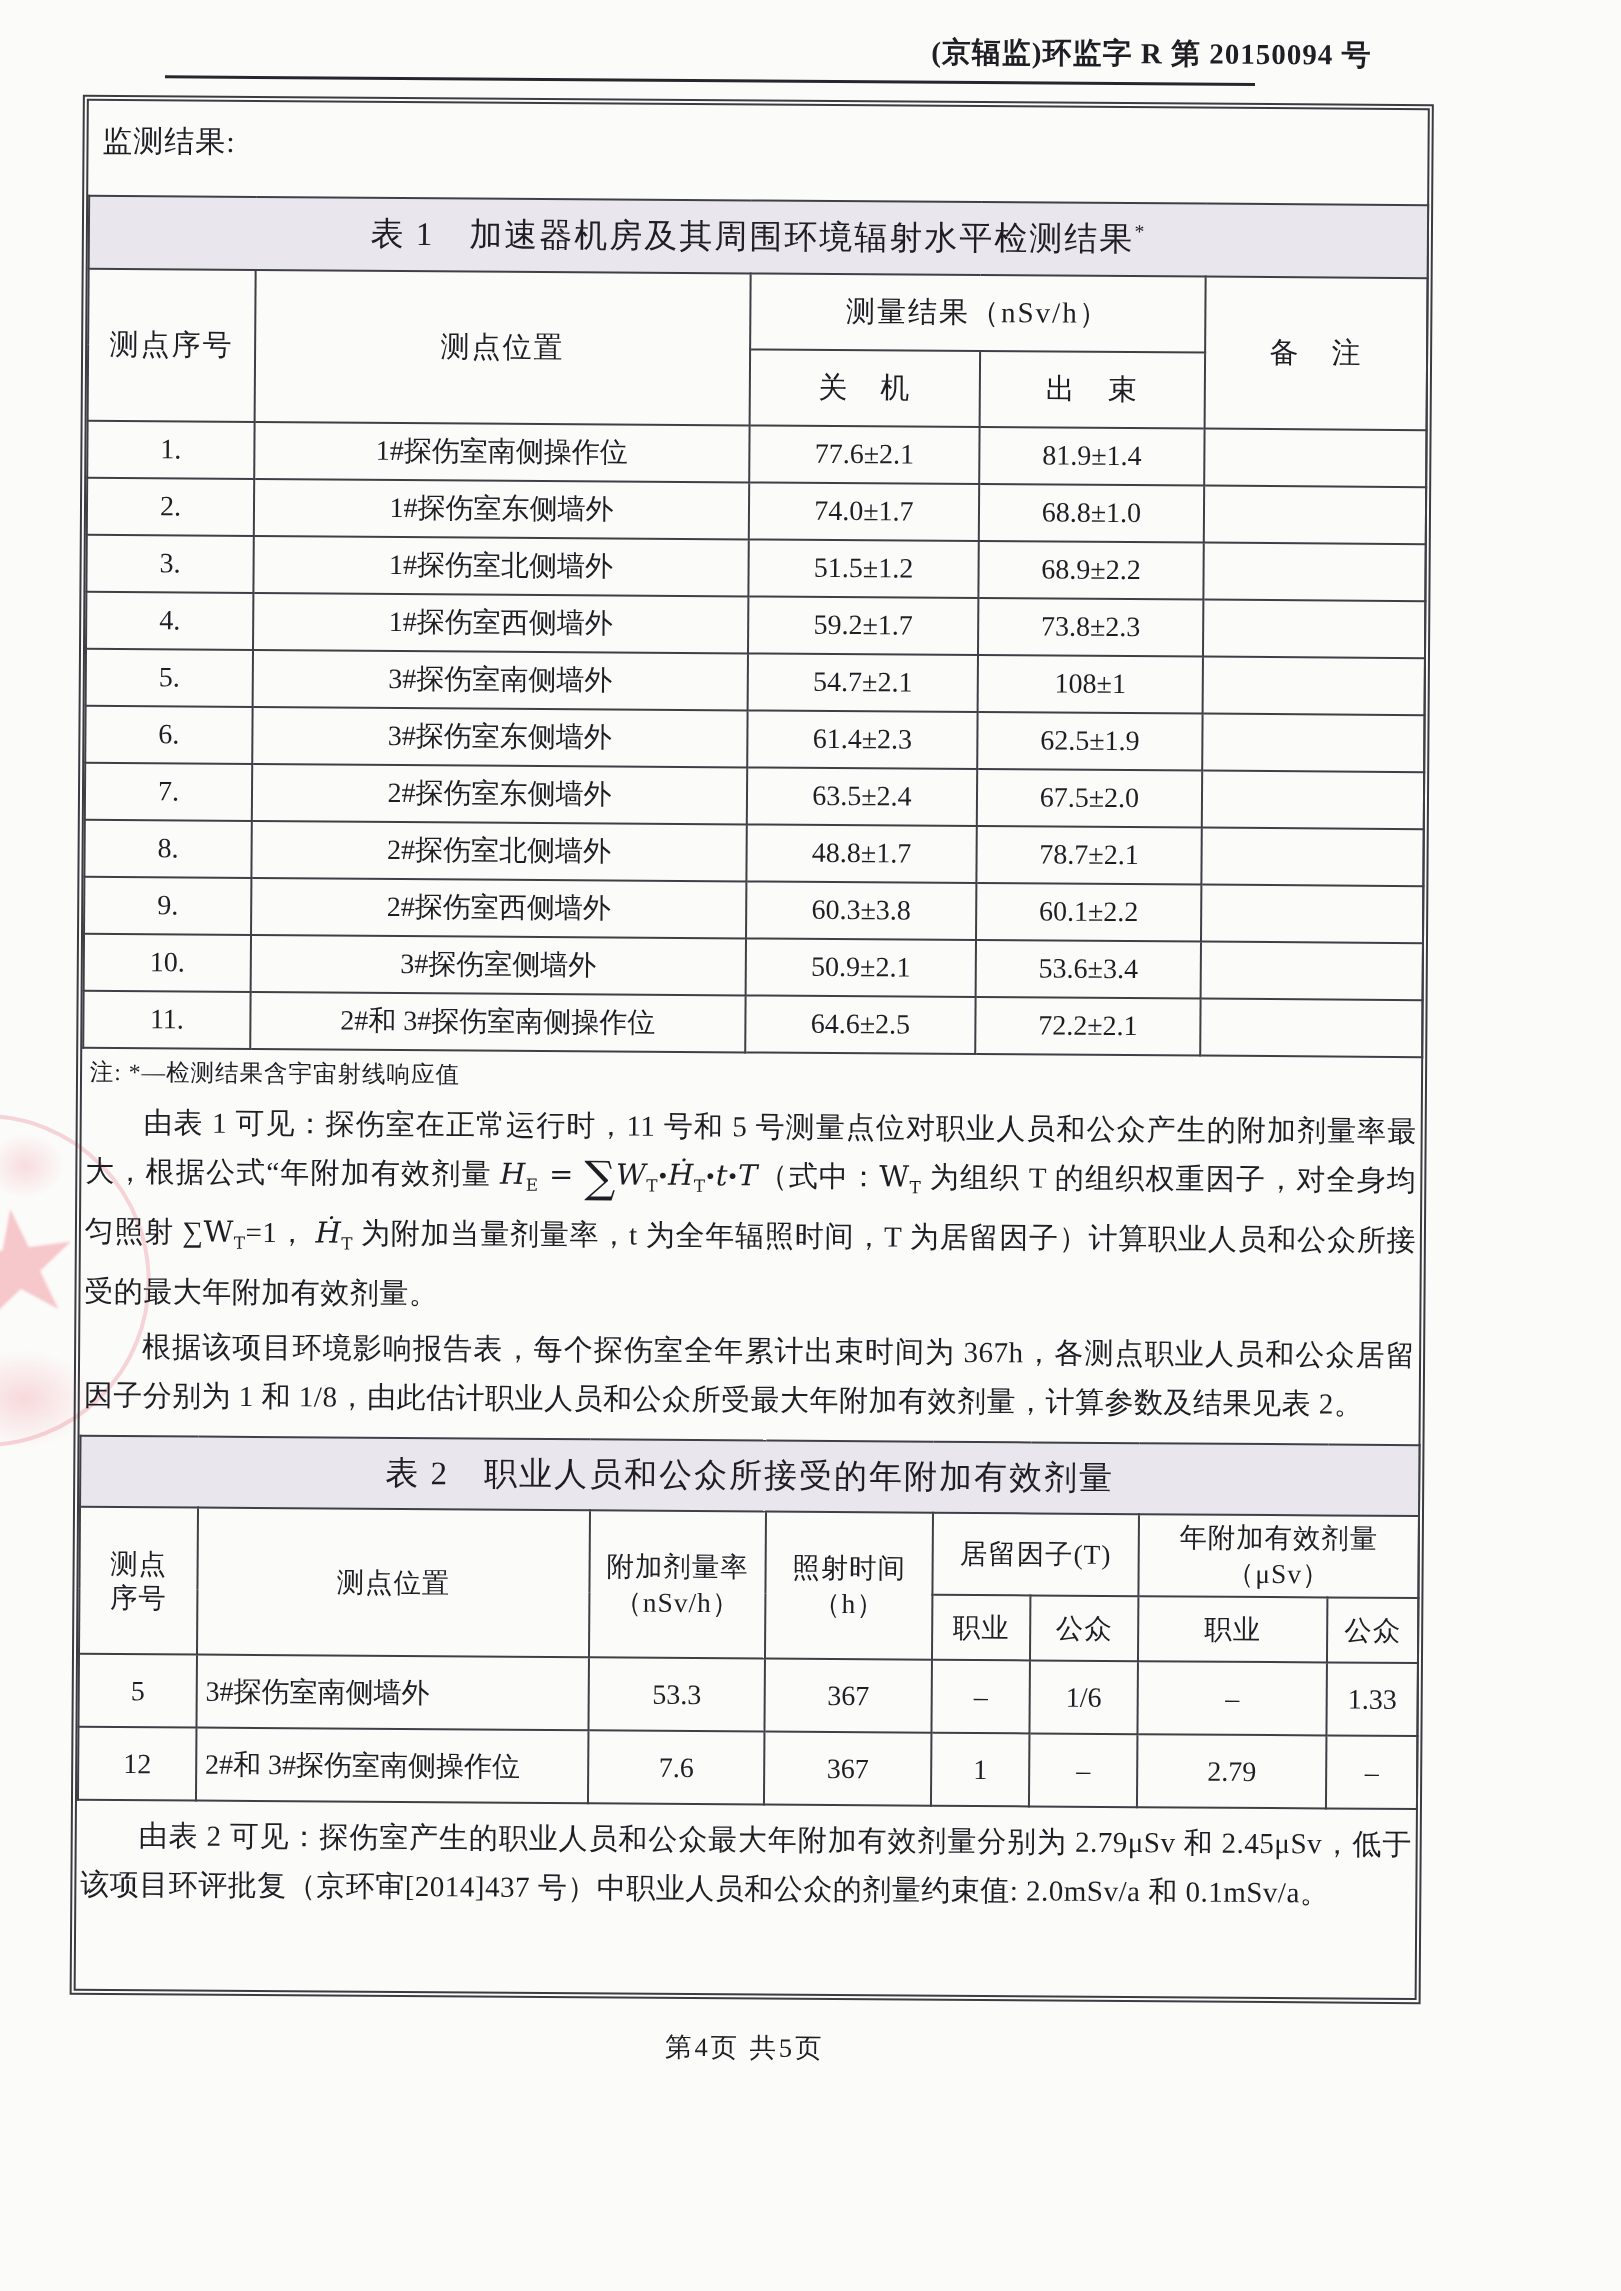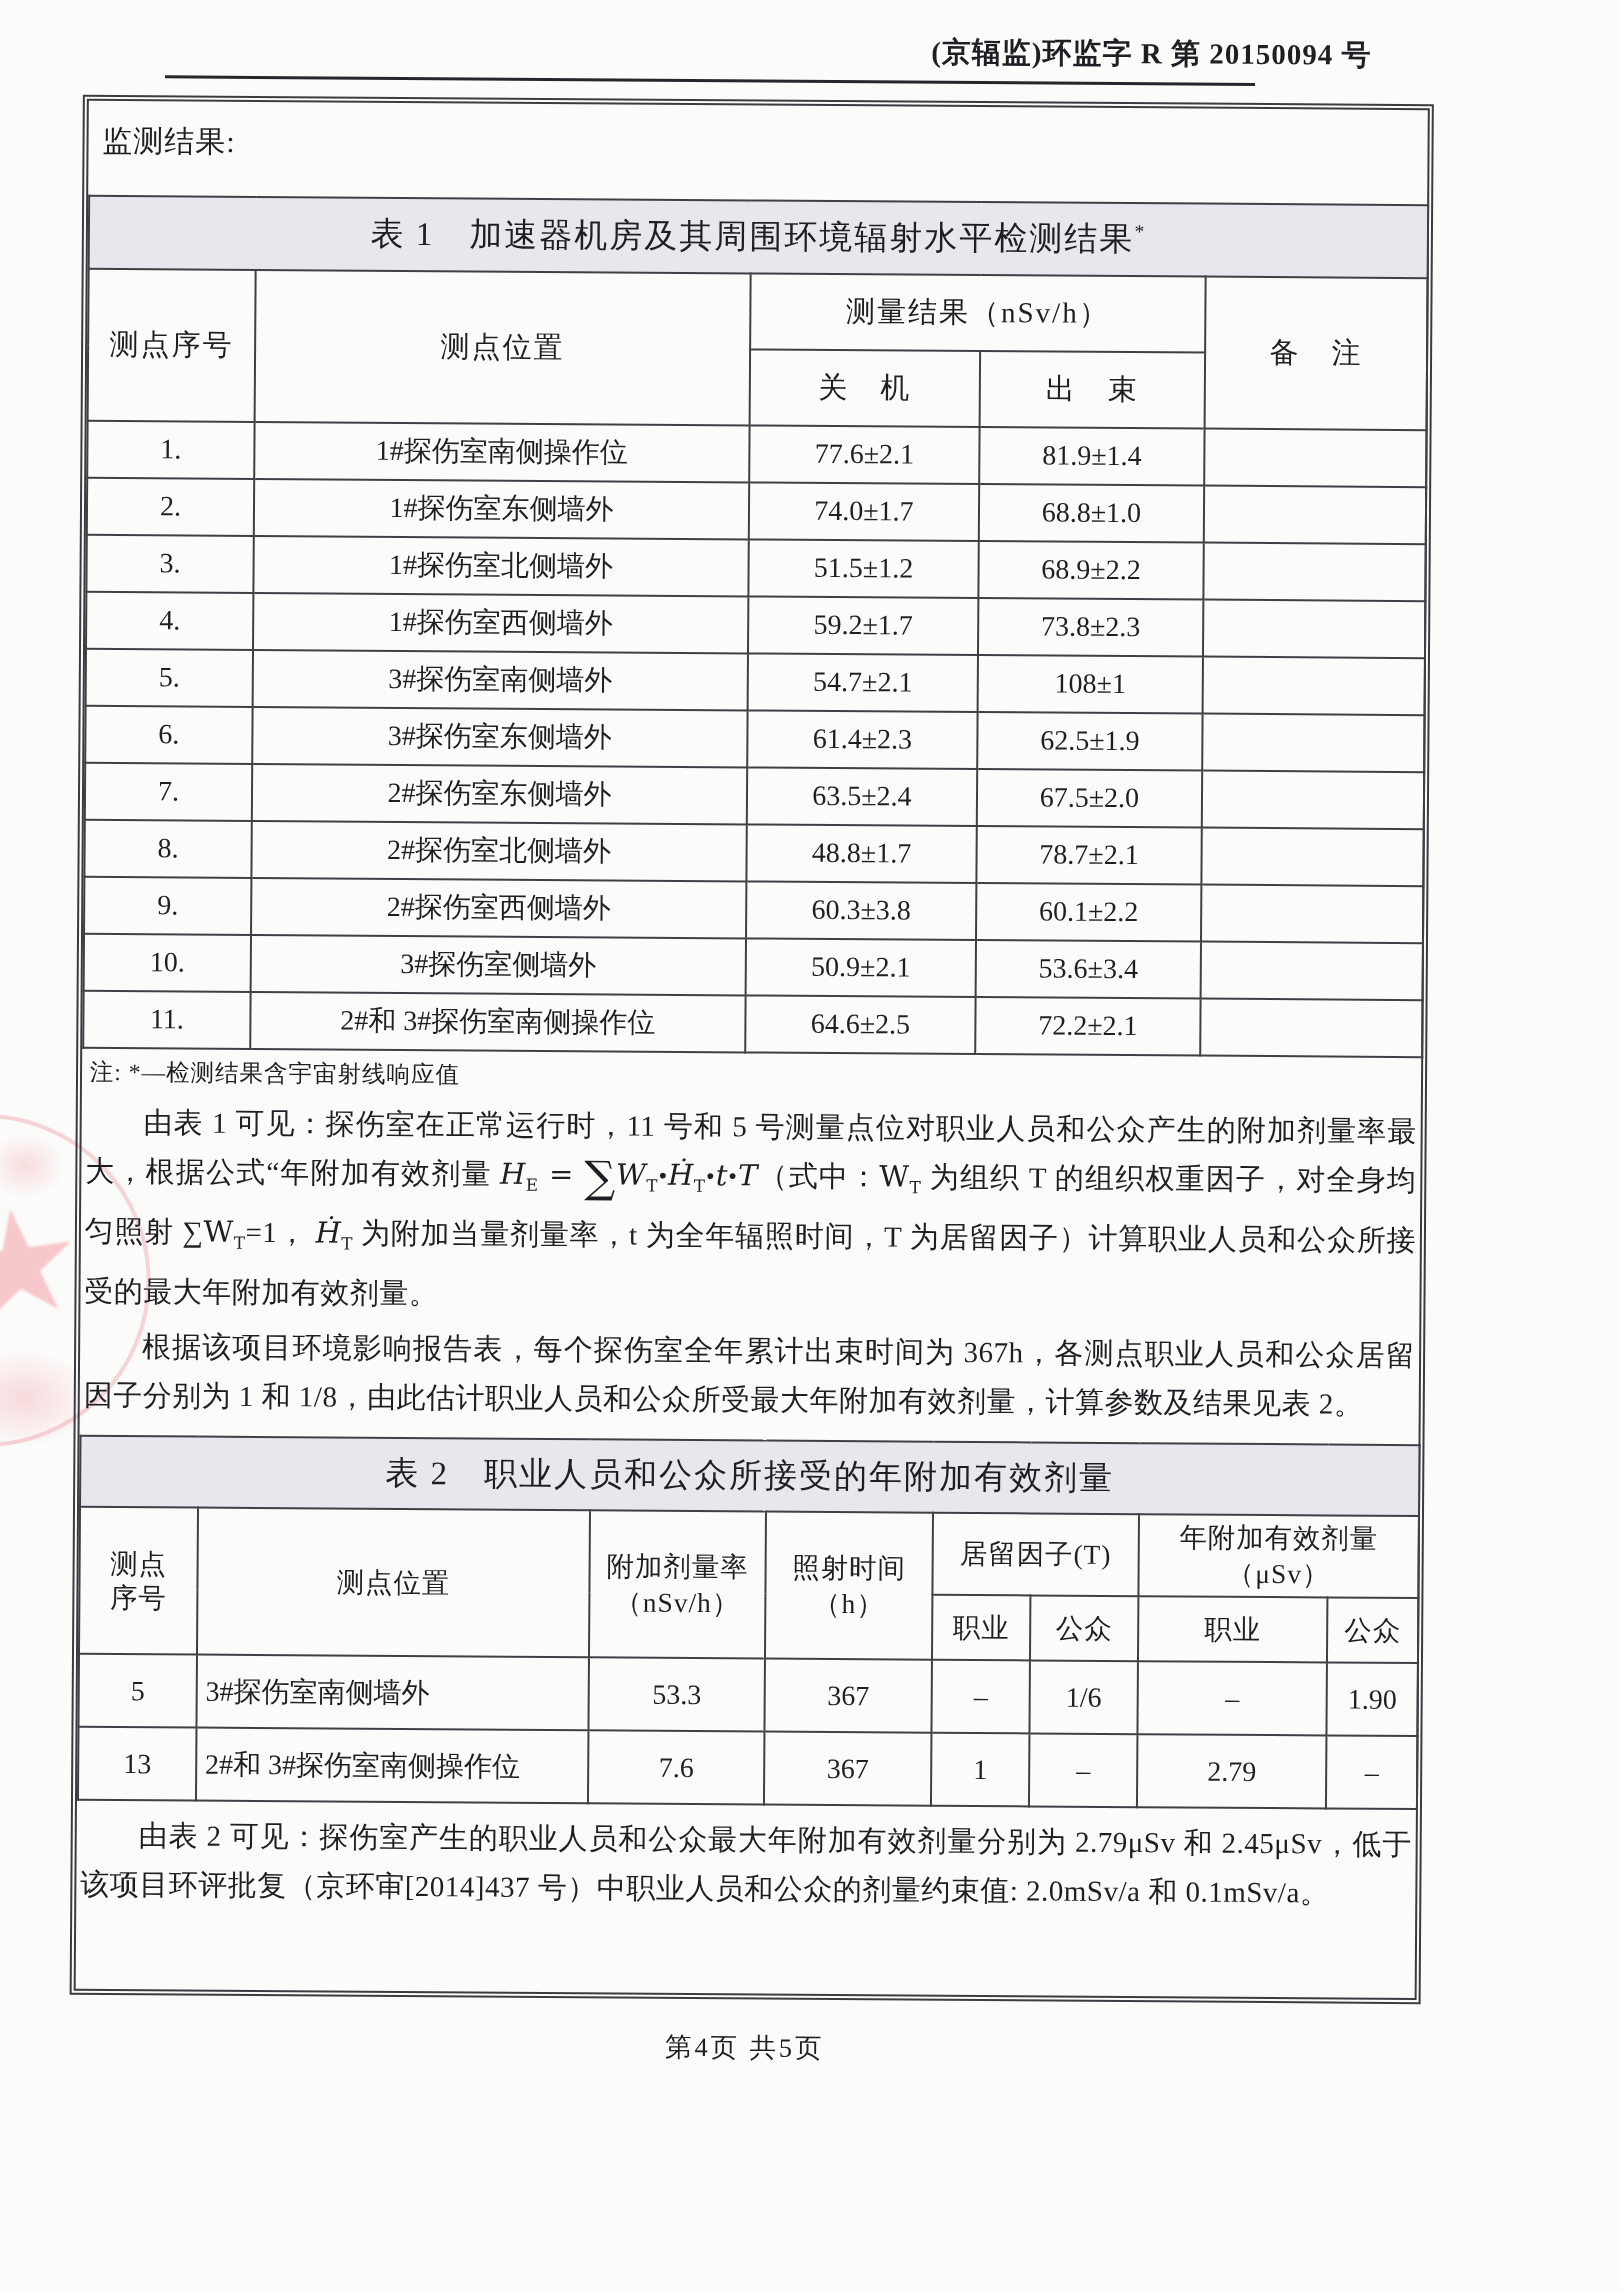--- a/index.html
+++ b/index.html
@@ -245,24 +245,24 @@
       </thead>
       <tbody>
           <tr>
             <td class="c-no">5</td>
             <td class="c-location">3#探伤室南侧墙外</td>
             <td class="c-rate">53.3</td>
             <td class="c-time">367</td>
             <td class="c-t_occ">–</td>
             <td class="c-t_pub">1/6</td>
             <td class="c-dose_occ">–</td>
-            <td class="c-dose_pub">1.90</td>
-          </tr>
-          <tr>
-            <td class="c-no">13</td>
+            <td class="c-dose_pub">1.33</td>
+          </tr>
+          <tr>
+            <td class="c-no">12</td>
             <td class="c-location">2#和 3#探伤室南侧操作位</td>
             <td class="c-rate">7.6</td>
             <td class="c-time">367</td>
             <td class="c-t_occ">1</td>
             <td class="c-t_pub">–</td>
             <td class="c-dose_occ">2.79</td>
             <td class="c-dose_pub">–</td>
           </tr>
         </tbody>
     </table>

